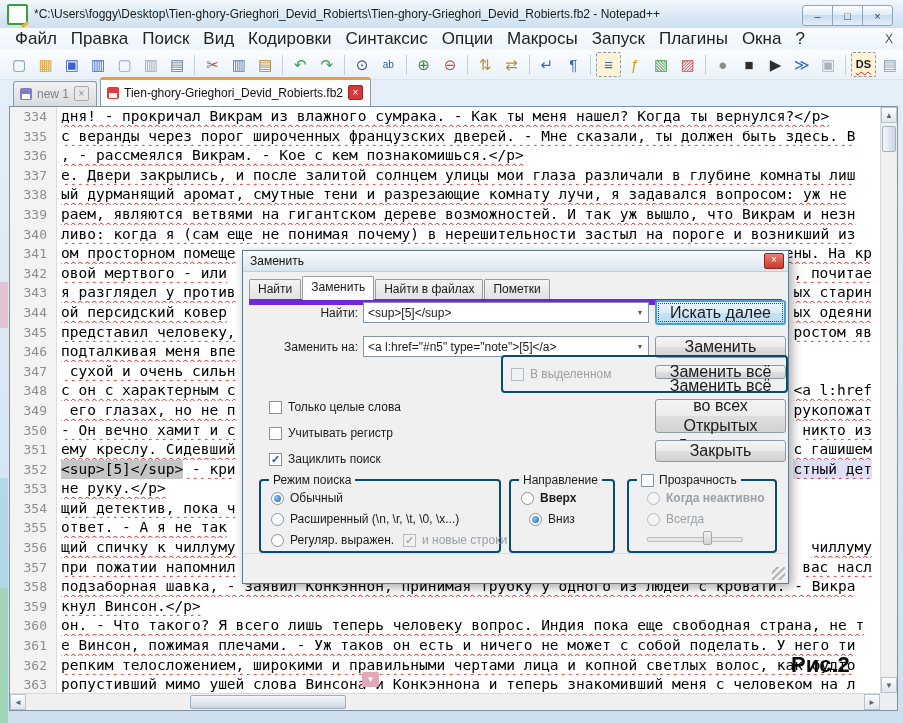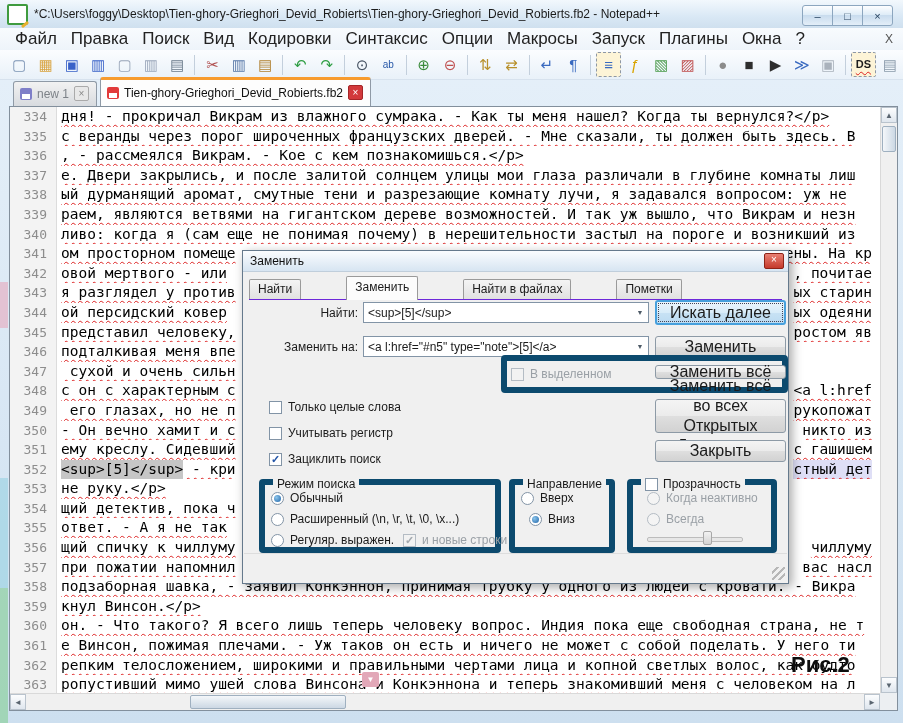--- a/index.html
+++ b/index.html
@@ -90,21 +90,21 @@
   .dlg{position:absolute;left:242px;top:250px;width:547px;height:334px;z-index:10;
     background:#f0f0f0;border:1px solid #65798c;box-shadow:3px 3px 10px rgba(0,0,0,.35);
     font-size:12px;color:#1b1b1b;box-sizing:border-box;}
   .dlg-title{height:20px;background:linear-gradient(#fafcfe,#d7e5f2);
     border-bottom:1px solid #c0cedb;display:flex;align-items:center;padding:0 4px 0 7px;}
   .dlg-title-text{font-size:12px;color:#101010;flex:1;}
   .dlg-x{width:18px;height:14px;background:linear-gradient(#e98073,#c53a2c);
     border:1px solid #8e2317;border-radius:2px;color:#fff;font-size:10px;line-height:12px;
     text-align:center;}
   .dtabs{position:absolute;left:6px;top:26px;display:flex;align-items:flex-end;width:533px;
-    border-bottom:1px solid #6d28d9;height:22px;gap:44px;}
+    border-bottom:6px solid #6d28d9;height:22px;}
   .dtab{border:1px solid #9a9a9a;border-bottom:none;border-radius:2px 2px 0 0;
     background:linear-gradient(#f4f4f4,#e1e1e1);padding:2px 8px 3px;margin-right:1px;height:14px;}
   .dtab.active{background:#fcfcfc;height:17px;position:relative;top:1px;z-index:2;padding-top:3px;}
   .dlg-label{position:absolute;text-align:right;}
   .combo{position:absolute;height:21px;background:#fff;border:1px solid #8294a6;
     box-sizing:border-box;display:flex;align-items:center;}
   .combo .val{flex:1;padding-left:4px;font-size:12px;white-space:nowrap;overflow:hidden;}
   .combo .arr{width:16px;text-align:center;font-size:7px;color:#4d5a66;}
   .btn{position:absolute;border:1px solid #8d9aa6;border-radius:3px;box-sizing:border-box;
     background:linear-gradient(#f4f4f4,#ebebeb 50%,#dfdfdf 50%,#d2d2d2);
@@ -115,21 +115,21 @@
   .cbrow{position:absolute;display:flex;align-items:center;gap:6px;}
   .cb{width:13px;height:13px;background:#fff;border:1px solid #8294a6;box-sizing:border-box;
     display:flex;align-items:center;justify-content:center;font-size:11px;font-weight:bold;color:#2456a8;}
   .cb.dis{background:#f2f2f2;border-color:#b4bcc4;color:#a3a9af;}
   .rbrow{position:absolute;display:flex;align-items:center;gap:6px;}
   .rb{width:13px;height:13px;border-radius:50%;background:#fff;border:1px solid #8294a6;box-sizing:border-box;position:relative;}
   .rb.on::after{content:"";position:absolute;left:2px;top:2px;width:7px;height:7px;border-radius:50%;
     background:radial-gradient(circle at 35% 35%,#8cc6ec,#1f64a8);}
   .rb.dis{border-color:#b4bcc4;background:#f4f4f4;}
   .dim{color:#9aa0a6;}
-  .grp{position:absolute;border:6px solid #0c4a6e;border-radius:4px;box-sizing:border-box;padding-left:40px;}
+  .grp{position:absolute;border:2px solid #0c4a6e;border-radius:4px;box-sizing:border-box;padding-left:40px;}
   .grp-label{position:absolute;top:-8px;left:8px;background:#f0f0f0;padding:0 4px;font-size:12px;}
   .slider{position:absolute;width:96px;height:14px;}
   .slider .track{position:absolute;top:6px;left:0;right:0;height:3px;background:#e7e7e7;
     border:1px solid #bcbcbc;border-radius:2px;}
   .slider .thumb{position:absolute;left:56px;top:0;width:9px;height:14px;border-radius:2px;
     background:linear-gradient(#f2f2f2,#d4d4d4);border:1px solid #a8a8a8;box-sizing:border-box;}
   .dlg-status{position:absolute;left:1px;right:1px;bottom:1px;height:28px;background:#f0f0f0;
     border-top:1px solid #ddd;}
   .grip{position:absolute;right:2px;bottom:2px;width:13px;height:13px;
     background:repeating-linear-gradient(135deg,transparent 0 3px,#b7b7b7 3px 5px);}
@@ -392,36 +392,36 @@
     <span>Регуляр. выражен.</span>
   </div>
   <div class="cbrow" style="left:160px;top:282px;">
     <span class="cb dis">✓</span>
     <span class="dim">и новые строки</span>
   </div>
 
   <div class="grp" style="left:266px;top:228px;width:106px;height:74px;">
     <span class="grp-label">Направление</span>
   </div>
-  <div class="rbrow" style="left:278px;top:240px;">
+  <div class="rbrow" style="left:278px;top:240px;font-weight:bold;">
     <span class="rb"></span>
     <span>Вверх</span>
   </div>
   <div class="rbrow" style="left:286px;top:261px;">
     <span class="rb on"></span>
     <span>Вниз</span>
   </div>
 
   <div class="grp" style="left:384px;top:228px;width:150px;height:74px;">
     <span class="grp-label" style="display:flex;align-items:center;gap:5px;">
       <span class="cb"></span>
       <span>Прозрачность</span>
     </span>
   </div>
-  <div class="rbrow" style="left:404px;top:240px;">
+  <div class="rbrow" style="left:404px;top:240px;font-weight:bold;">
     <span class="rb dis"></span>
     <span class="dim">Когда неактивно</span>
   </div>
   <div class="rbrow" style="left:404px;top:261px;">
     <span class="rb dis"></span>
     <span class="dim">Всегда</span>
   </div>
   <div class="slider" style="left:404px;top:280px;">
     <span class="track"></span>
     <span class="thumb"></span>

